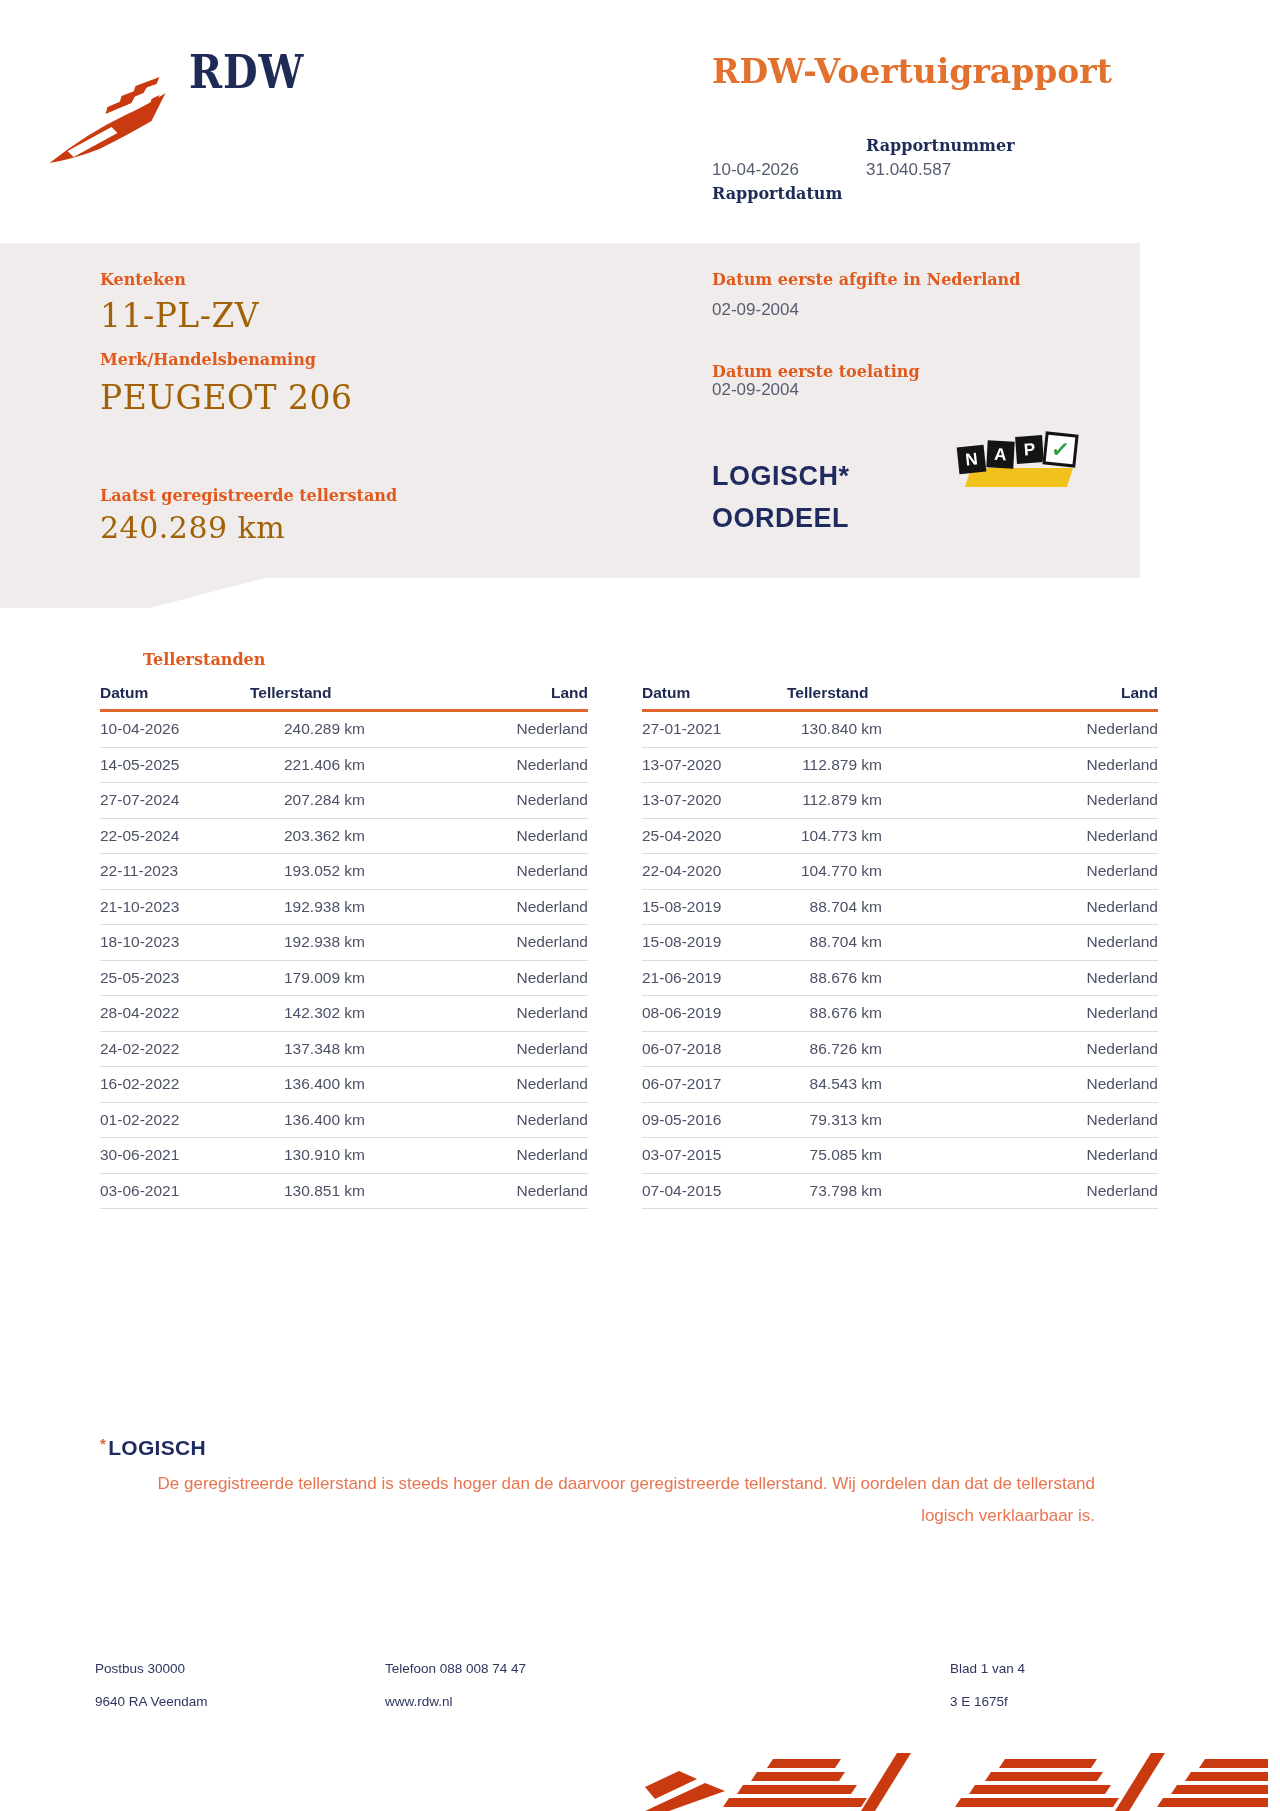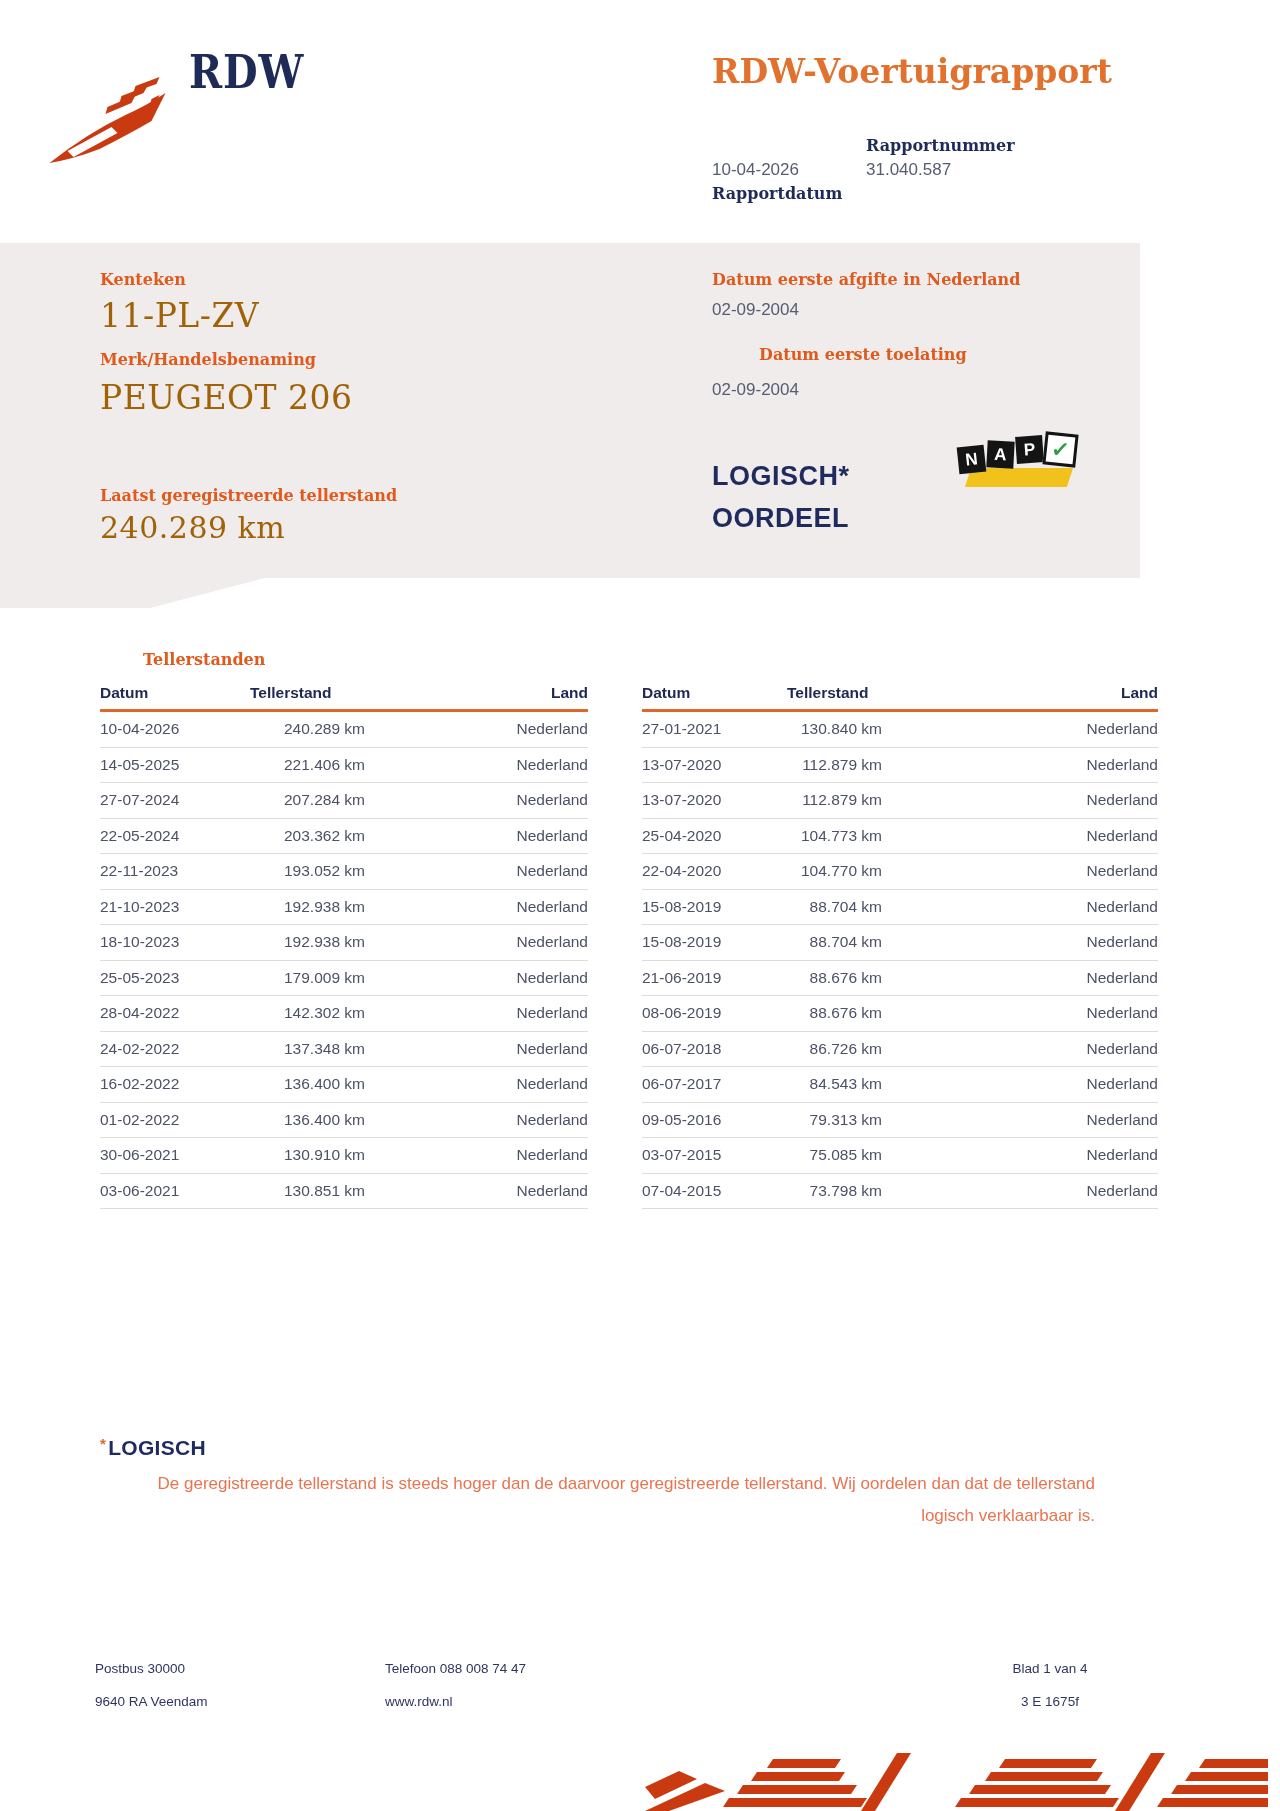--- a/index.html
+++ b/index.html
@@ -41,21 +41,21 @@
   .tbl-l .c-date{width:150px;} .tbl-l .c-tell{width:115px;text-align:right;}
   .tbl-r .c-date{width:145px;} .tbl-r .c-tell{width:95px;text-align:right;}
   .c-land{flex:1;text-align:right;}
   .tbl-head .c-tell{text-align:left;}
   
   .expl-title{font-weight:bold;color:#1f2a5e;font-size:21px;letter-spacing:.3px;}
   .expl-ast{color:#e0662a;font-size:15px;vertical-align:6px;margin-right:2px;}
   .expl-body{color:#e87450;font-size:17px;line-height:32px;width:995px;text-align:right;}
   
   .foot{color:#2f3560;font-size:13.5px;}
-  .right-align{text-align:center;}
+  .right-align{text-align:left;}
 </style>
 </head>
 <body>
 
 <div class="page">
 
   <div class="abs" style="left:46px;top:73px;width:138px;height:90px;">
     <svg width="138" height="90" viewBox="0 0 135 90">
       <path fill="#ca3a10" d="M2,90 Q40,60 78,42 Q100,32 118,20 L104,48 Q80,62 52,76 Q26,86 2,90 Z"></path>
       <polygon fill="#ffffff" points="20,78 64,54 70,60 26,84"></polygon>
@@ -78,21 +78,21 @@
 
   <div class="abs slab lbl-orange" style="left:100px;top:270px;">Kenteken</div>
   <div class="abs big-serif" style="left:100px;top:296px;">11-PL-ZV</div>
   <div class="abs slab lbl-orange" style="left:100px;top:350px;">Merk/Handelsbenaming</div>
   <div class="abs big-serif" style="left:100px;top:378px;">PEUGEOT 206</div>
   <div class="abs slab lbl-orange" style="left:100px;top:486px;">Laatst geregistreerde tellerstand</div>
   <div class="abs big-serif" style="left:100px;top:510px;font-size:30px;">240.289 km</div>
 
   <div class="abs slab lbl-orange" style="left:712px;top:270px;">Datum eerste afgifte in Nederland</div>
   <div class="abs val-sans" style="left:712px;top:300px;">02-09-2004</div>
-  <div class="abs slab lbl-orange" style="left:712px;top:345px;margin-left:47px;">Datum eerste toelating</div>
+  <div class="abs slab lbl-orange" style="left:712px;top:362px;">Datum eerste toelating</div>
   <div class="abs val-sans" style="left:712px;top:380px;">02-09-2004</div>
 
   <div class="abs judgement" style="left:712px;top:448px;">LOGISCH*</div>
   <div class="abs judgement" style="left:712px;top:490px;">OORDEEL</div>
 
   <div class="abs nap">
     <div class="nap-yellow"></div>
     <div class="nap-tile" style="left:0;top:13px;transform:rotate(-6deg);">N</div>
     <div class="nap-tile" style="left:29px;top:8px;transform:rotate(3deg);">A</div>
     <div class="nap-tile" style="left:58px;top:3px;transform:rotate(-4deg);">P</div>

